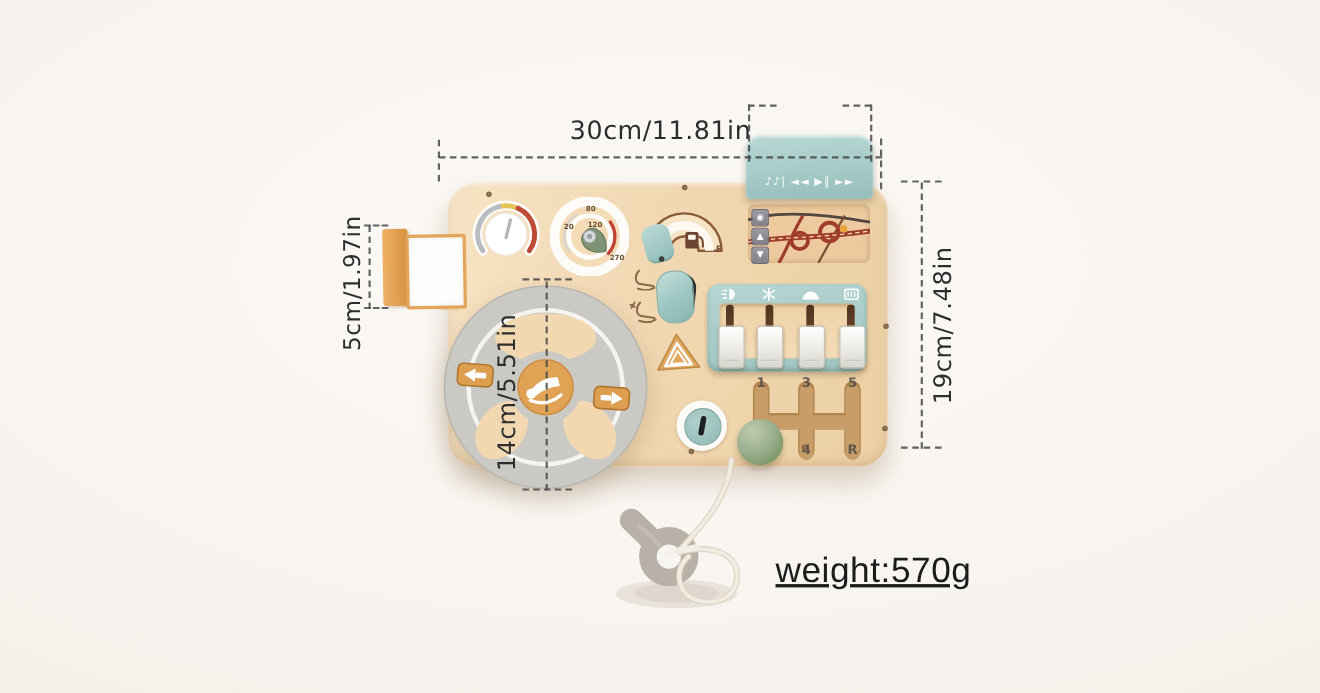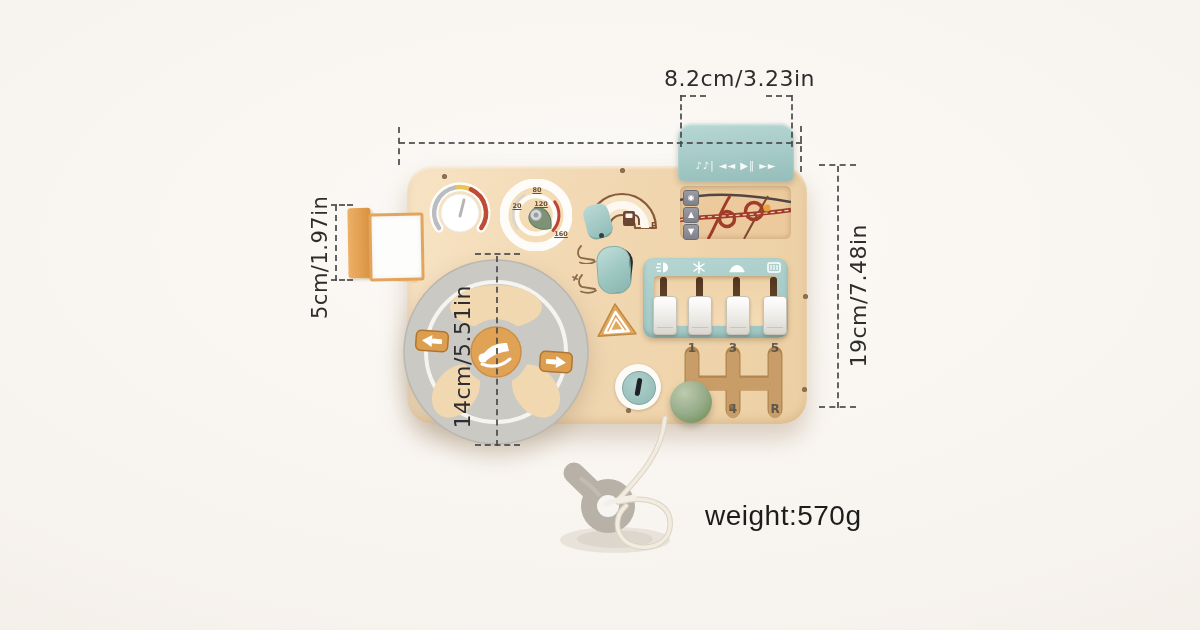--- a/index.html
+++ b/index.html
@@ -15,21 +15,21 @@
     background:linear-gradient(100deg,#f7e3c4 0%,#f2d9b4 40%,#eccfa3 100%);
     box-shadow:0 14px 24px rgba(170,145,115,.4), inset 0 -4px 8px rgba(165,120,70,.22), inset 0 2px 3px rgba(255,255,255,.6);
     z-index:1;
   }
   
   .dim{z-index:10;color:#2d2d2d;}
   .dim-label{font-size:21px;letter-spacing:0.5px;text-align:center;white-space:nowrap;}
   .dash-h{border-top:2px dashed #4a4a4a;height:0;opacity:.85;}
   .dash-v{border-left:2px dashed #4a4a4a;width:0;opacity:.85;}
   .rot{transform:rotate(-90deg);}
-  .weight{font-family:"Liberation Sans",sans-serif;font-size:28px;color:#1c1c1c;letter-spacing:.5px;}
+  .weight{font-family:"Liberation Sans",sans-serif;font-size:32px;color:#1c1c1c;letter-spacing:.5px;text-decoration:underline;}
   
   .mirror-arm{left:350px;top:273px;width:68px;height:7px;background:#e9cfa4;border-radius:2px;transform:rotate(5deg);z-index:2;}
   .mirror-bar{left:348px;top:208px;width:23px;height:70px;border-radius:3px;transform:rotate(-1deg);
     background:linear-gradient(90deg,#edb066,#d8913f);box-shadow:2px 2px 3px rgba(150,110,60,.3);z-index:3;}
   .mirror-face{left:369px;top:213px;width:49px;height:62px;border-radius:3px;transform:rotate(-1deg);
     background:#fdfdfc;border:3px solid #e3a55c;box-shadow:inset 0 0 5px rgba(0,0,0,.07);z-index:3;}
   
   .visor{left:678px;top:123px;width:116px;height:58px;border-radius:14px 14px 5px 5px;
     background:linear-gradient(175deg,#b8d8d5 0%,#a3c9c6 60%,#95bdb9 100%);
     box-shadow:0 3px 6px rgba(100,90,70,.3), inset 0 2px 2px rgba(255,255,255,.5);z-index:4;
@@ -62,21 +62,21 @@
     background:radial-gradient(circle at 40% 35%,#b1d1cd,#8fb8b3);z-index:4;}
   .keyhole{left:636px;top:378px;width:5px;height:18px;border-radius:3px;background:#1f2023;transform:rotate(10deg);z-index:5;}
   
   .fuel-lever{left:585px;top:204px;width:26px;height:33px;border-radius:10px;transform:rotate(-15deg);
     background:linear-gradient(160deg,#bcdad6,#8fbcb8);border-bottom:2px solid #79a5a0;z-index:4;}
   .lever-black{left:603px;top:248px;width:29px;height:45px;border-radius:14px;background:#2a2a2c;transform:rotate(6deg);z-index:3;}
   .lever-teal{left:597px;top:246px;width:32px;height:46px;border-radius:15px;border:1px solid #84aea9;
     background:linear-gradient(150deg,#c2ded9 0%,#9cc6c1 55%,#8ab4ae);transform:rotate(-4deg);z-index:4;}
   
   .screw{width:5px;height:5px;border-radius:50%;background:radial-gradient(#9a7a58,#6d513a);z-index:4;}
-  .speed-num{font-size:6.5px;font-weight:bold;color:#6b5134;z-index:4;transform:translate(-50%,-50%);text-decoration:underline;}
+  .speed-num{font-size:6.5px;font-weight:bold;color:#6b5134;z-index:4;transform:translate(-50%,-50%);}
   .fuel-f{font-size:8px;font-weight:bold;color:#7a4a32;z-index:4;}
   .svgc{z-index:3;}
 </style>
 </head>
 <body>
 
 <div class="stage">
 
   <div class="abs board"></div>
 
@@ -101,21 +101,21 @@
     <path d="M -18.8,13.2 A 23 23 0 0 1 -11.5,-19.9" fill="none" stroke="#d9d6cf" stroke-width="2.5" stroke-linecap="round"></path>
     <g transform="rotate(42)">
       <path d="M 20,0 C 14,9 6,11 0,9 C -8,6 -8,-6 0,-9 C 6,-11 14,-9 20,0 Z" fill="#7e9376" stroke="#64785c" stroke-width="1"></path>
     </g>
     <circle r="5.5" fill="#d8dbdd" stroke="#a7abae" stroke-width="1"></circle>
     <circle r="2.5" fill="#9b9fa2"></circle>
   </svg>
   <span class="abs speed-num" style="left:517px;top:206px">20</span>
   <span class="abs speed-num" style="left:537px;top:190px">80</span>
   <span class="abs speed-num" style="left:541px;top:204px">120</span>
-  <span class="abs speed-num" style="left:561px;top:234px">160</span>
+  <span class="abs speed-num" style="left:561px;top:234px">270</span>
 
   <svg class="abs svgc" style="left:586px;top:183px" width="74" height="48" viewBox="0 0 74 48">
     <path d="M 2,45 A 34 34 0 0 1 70,45 L 49,45 A 13 13 0 0 0 23,45 Z" fill="#f6e3c4" stroke="#8a5a3a" stroke-width="2.2" stroke-linejoin="round"></path>
     <path d="M 13,45 A 23 23 0 0 1 59,45" fill="none" stroke="#fdf9f2" stroke-width="8"></path>
     <g transform="translate(37,28)">
       <rect width="12" height="15" rx="2" fill="#6e4530"></rect>
       <rect x="2.5" y="2.5" width="7" height="4.5" rx="1" fill="#fdf6ea"></rect>
       <path d="M 12,4 q 4,1 4,6 v 4" stroke="#6e4530" stroke-width="1.8" fill="none"></path>
     </g>
   </svg>
@@ -259,25 +259,25 @@
     </g>
   </svg>
 
   <div class="abs screw" style="left:442px;top:174px"></div>
   <div class="abs screw" style="left:620px;top:168px"></div>
   <div class="abs screw" style="left:803px;top:294px"></div>
   <div class="abs screw" style="left:802px;top:387px"></div>
   <div class="abs screw" style="left:626px;top:408px"></div>
   <div class="abs screw" style="left:729px;top:404px"></div>
 
+  <div class="abs dim dim-label" style="left:399px;top:106px;width:403px;font-size:23px">30cm/11.81in</div>
   <div class="abs dim dash-h" style="left:399px;top:142px;width:403px"></div>
   <div class="abs dim dash-v" style="left:398px;top:127px;height:38px"></div>
   <div class="abs dim dash-v" style="left:800px;top:126px;height:46px"></div>
 
-  <div class="abs dim dim-label" style="left:664px;top:66px;width:144px;font-size:22px">8.2cm/3.23in</div>
   <div class="abs dim dash-h" style="left:680px;top:95px;width:26px"></div>
   <div class="abs dim dash-h" style="left:766px;top:95px;width:26px"></div>
   <div class="abs dim dash-v" style="left:680px;top:95px;height:52px"></div>
   <div class="abs dim dash-v" style="left:791px;top:95px;height:52px"></div>
 
   <div class="abs dim dim-label rot" style="left:264px;top:251px;width:112px;font-size:21px">5cm/1.97in</div>
   <div class="abs dim dash-v" style="left:335px;top:205px;height:76px"></div>
   <div class="abs dim dash-h" style="left:331px;top:204px;width:22px"></div>
   <div class="abs dim dash-h" style="left:331px;top:279px;width:22px"></div>
 

